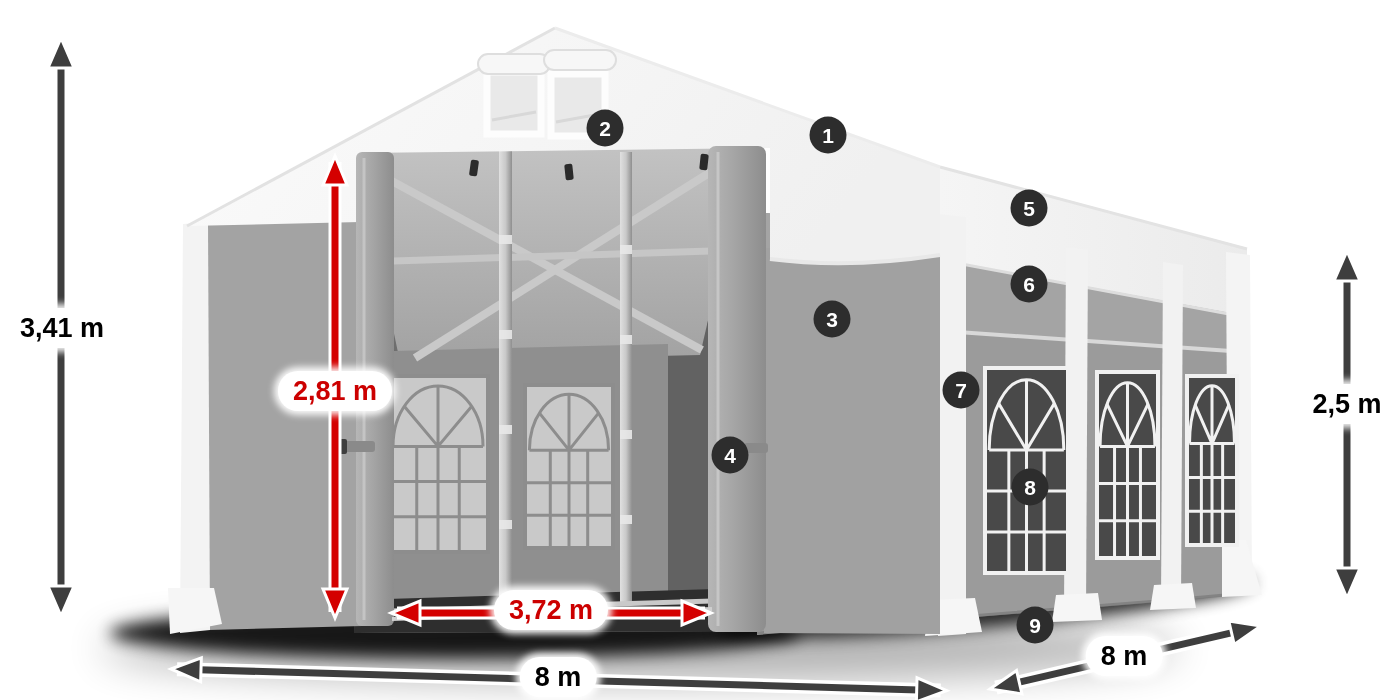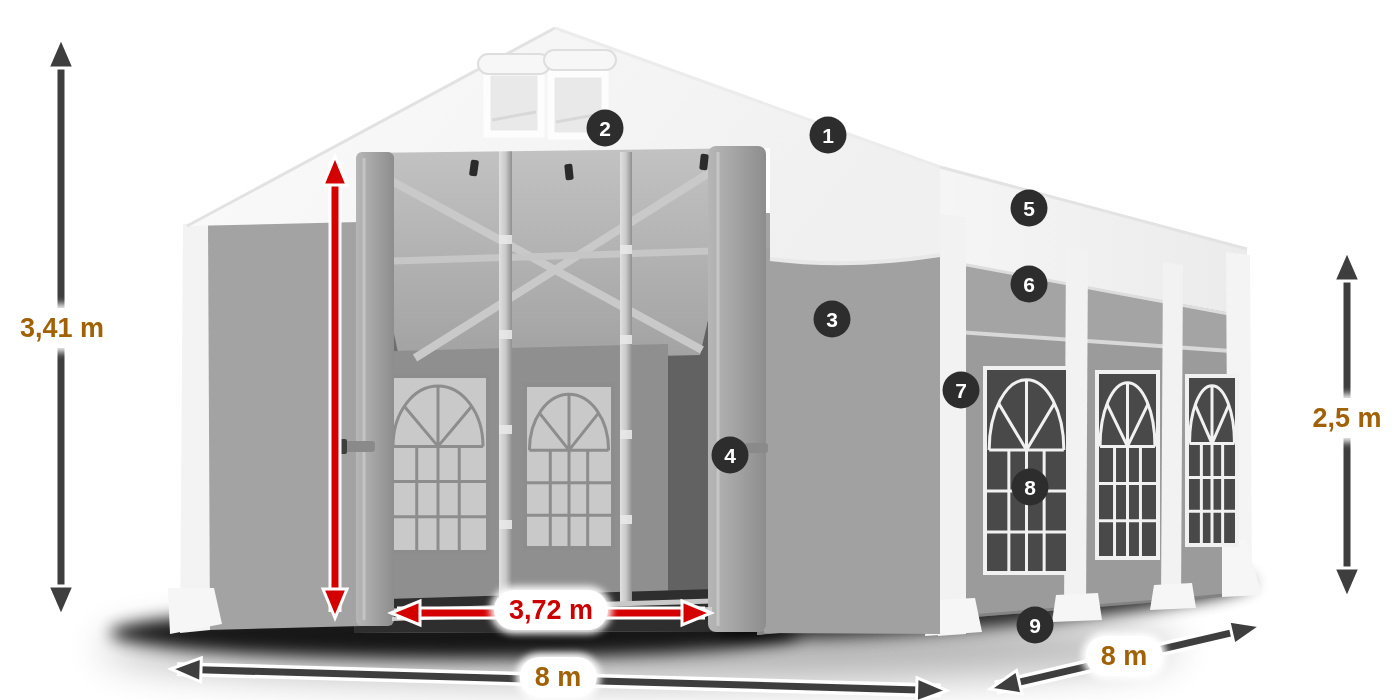--- a/index.html
+++ b/index.html
@@ -2,21 +2,21 @@
 <html><head>
 <meta charset="utf-8">
 <style>
   html,body{margin:0;padding:0;background:#ffffff;}
   .stage{position:relative;width:1400px;height:700px;background:#ffffff;overflow:hidden;
          font-family:"Liberation Sans", sans-serif;}
   .stage svg{position:absolute;left:0;top:0;}
   .dim-label{position:absolute;transform:translate(-50%,-50%);background:#ffffff;
     border-radius:22px;padding:3px 15px;font-size:27px;font-weight:bold;line-height:34px;
     white-space:nowrap;box-shadow:0 0 7px 4px rgba(255,255,255,0.95);z-index:5;}
-  .dim-label.gray{color:#a16207;}
+  .dim-label.gray{color:#000000;}
   .dim-label.red{color:#cc0000;}
   .callout{position:absolute;transform:translate(-50%,-50%);width:37px;height:37px;
     border-radius:50%;background:#2d2d2d;color:#ffffff;font-size:21px;font-weight:bold;
     line-height:37px;text-align:center;z-index:6;cursor:pointer;}
   .win-dark{--glass:#494949;--mull:#f1f1f1;}
   .win-light{--glass:#c9c9c9;--mull:#8d8d8d;}
 </style>
 </head>
 <body>
 
@@ -206,24 +206,25 @@
   </g>
   <g>
     <line x1="397" y1="613" x2="705" y2="613" stroke="#ffffff" stroke-width="13"></line>
     <line x1="417" y1="613" x2="685" y2="613" stroke="#d40000" stroke-width="7"></line>
     <polygon points="391,613 420,601 420,625" fill="#d40000" stroke="#ffffff" stroke-width="3"></polygon>
     <polygon points="711,613 682,601 682,625" fill="#d40000" stroke="#ffffff" stroke-width="3"></polygon>
   </g>
 </svg>
 
 <div class="dim-label gray" style="left:62px;top:328px">3,41 m</div>
+<div class="dim-label red" style="left:335px;top:391px">2,81 m</div>
 <div class="dim-label red" style="left:551px;top:610px">3,72 m</div>
 <div class="dim-label gray" style="left:558px;top:677px">8 m</div>
 <div class="dim-label gray" style="left:1124px;top:656px">8 m</div>
-<div class="dim-label gray" style="left:1347px;top:418px">2,5 m</div>
+<div class="dim-label gray" style="left:1347px;top:404px">2,5 m</div>
 
 <div class="callout" style="left:828px;top:135px">1</div>
 <div class="callout" style="left:605px;top:128px">2</div>
 <div class="callout" style="left:832px;top:319px">3</div>
 <div class="callout" style="left:730px;top:455px">4</div>
 <div class="callout" style="left:1029px;top:208px">5</div>
 <div class="callout" style="left:1029px;top:284px">6</div>
 <div class="callout" style="left:961px;top:390px">7</div>
 <div class="callout" style="left:1030px;top:487px">8</div>
 <div class="callout" style="left:1035px;top:625px">9</div>

